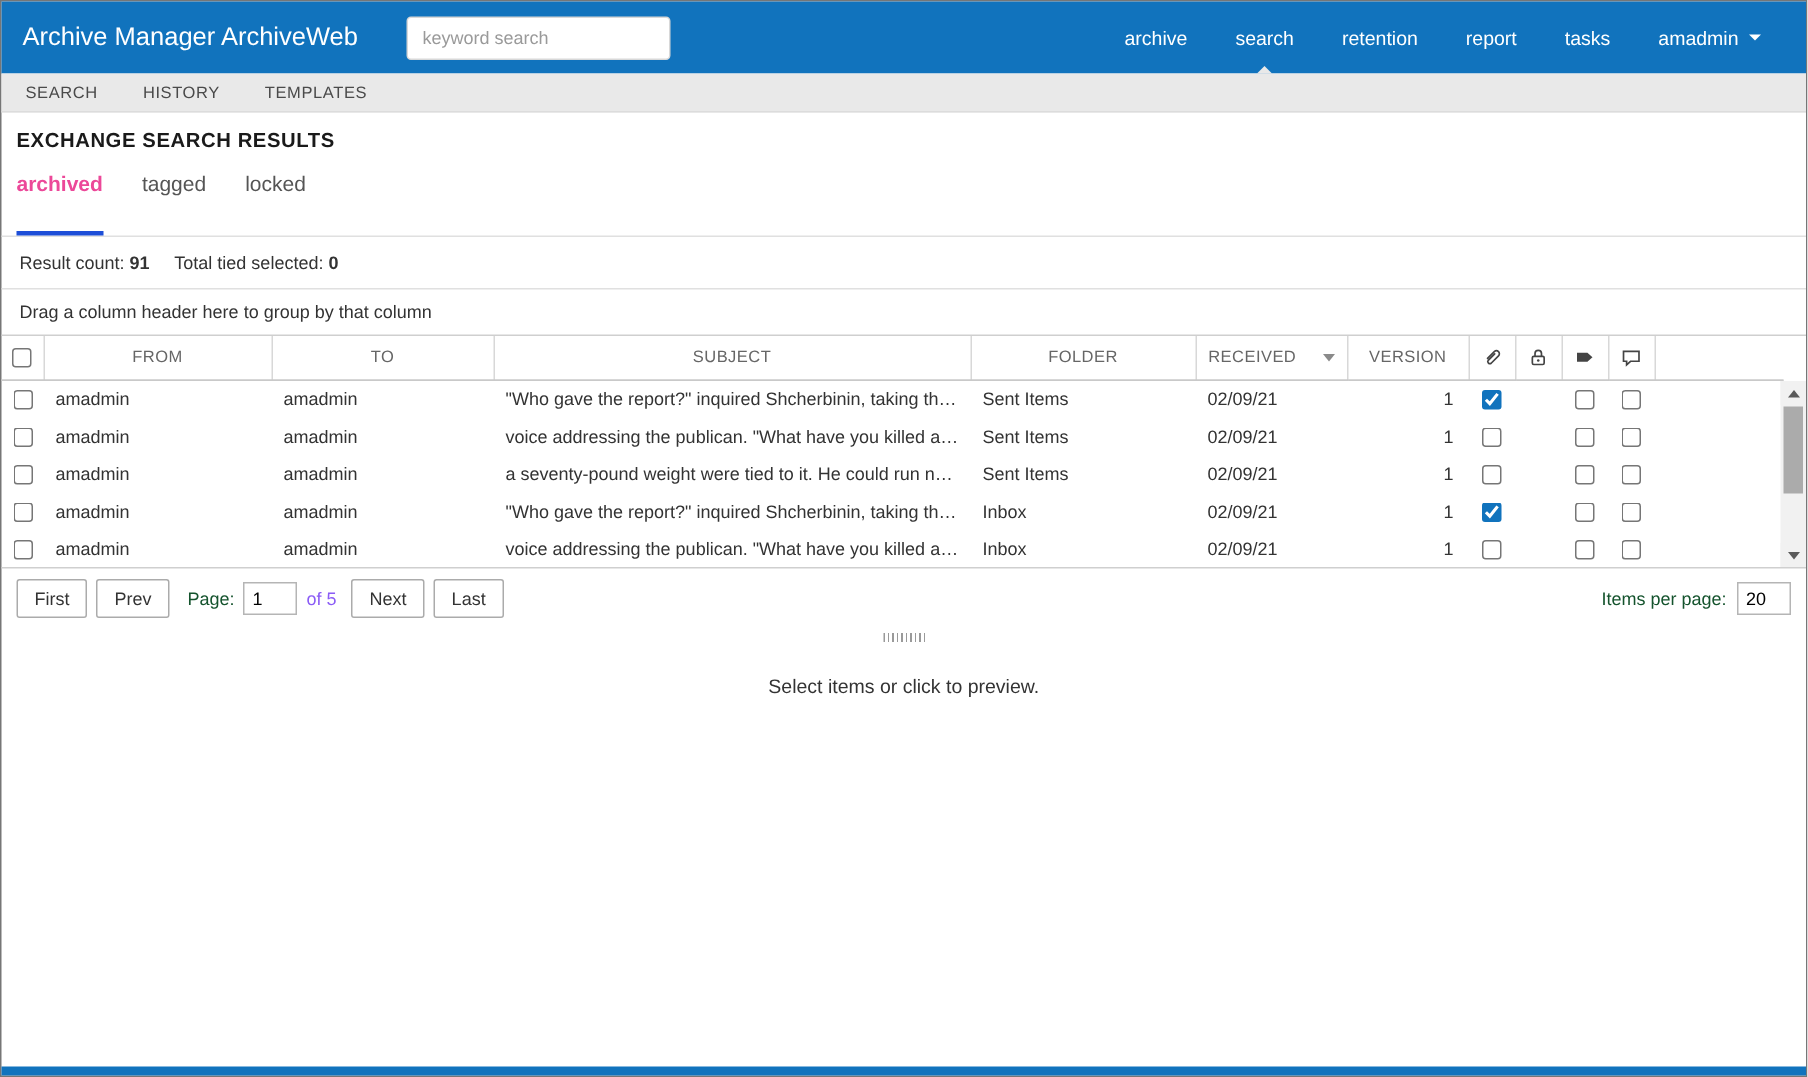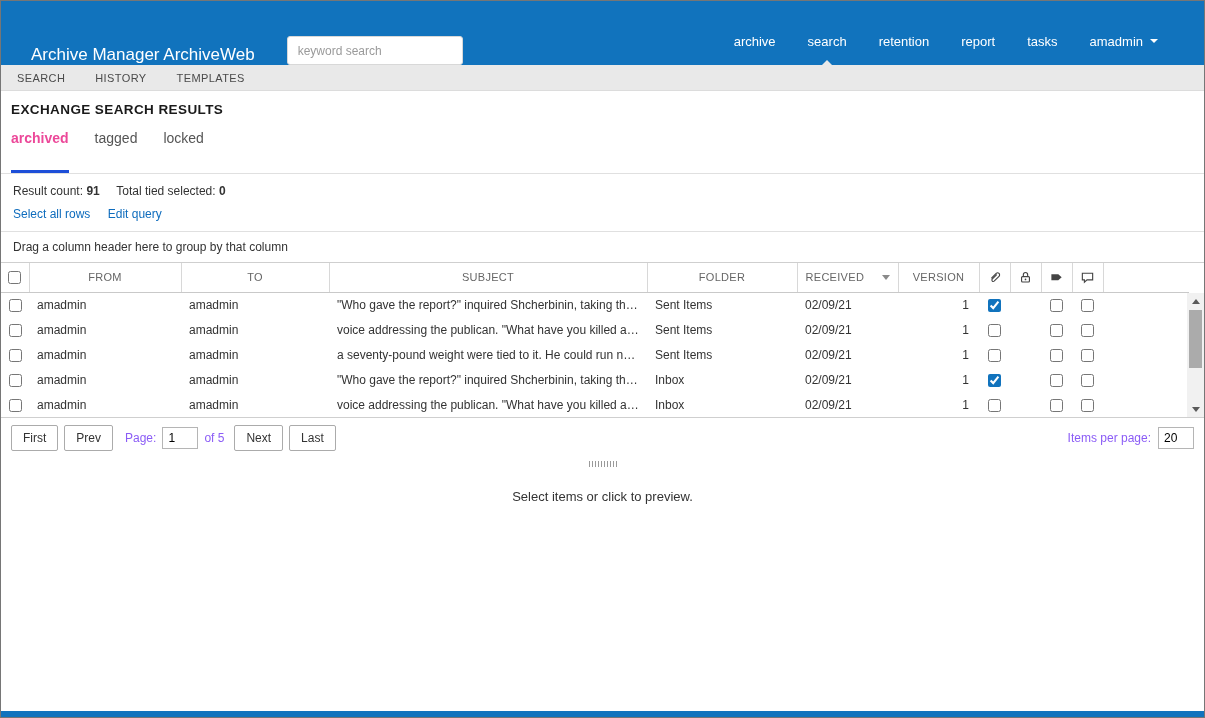--- a/index.html
+++ b/index.html
@@ -11,24 +11,24 @@
   }
   .app {
     width: 1205px; height: 718px;
     border: 1px solid #767676;
     display: flex; flex-direction: column;
     background: #fff;
   }
 
   
   .topbar {
-    height: 64px; flex: none;
+    height: 48px; flex: none;
     background: #1173bd;
-    display: flex; align-items: flex-end;
-    padding: 0 30px;
+    display: flex; align-items: center;
+    padding: 0 14px;
   }
   .app-title { color: #fff; font-size: 17px; font-weight: 400; white-space: nowrap; }
   .kw-search {
     margin-left: 32px;
     width: 176px; height: 29px;
     border: 1px solid #d8d8d8; border-radius: 3px;
     padding: 0 10px; font-size: 12px; color: #333;
     font-family: "Liberation Sans", sans-serif;
     outline: none;
   }
@@ -131,21 +131,21 @@
   
   .pager {
     flex: none; display: flex; align-items: center;
     padding: 7px 10px; gap: 6px; border-top: 1px solid #cfcfcf;
   }
   .pg-btn {
     border: 1px solid #ababab; background: #fff; color: #333;
     font-size: 12px; padding: 5px 11px; border-radius: 2px; cursor: pointer;
     font-family: "Liberation Sans", sans-serif;
   }
-  .pg-label { font-size: 12px; color: #8b5cf6; margin-left: 6px; }
+  .pg-label { font-size: 12px; color: #14532d; margin-left: 6px; }
   .pg-input {
     width: 36px; height: 22px; border: 1px solid #b5b5b5;
     font-size: 12px; padding: 0 5px; font-family: "Liberation Sans", sans-serif;
   }
   .pg-of { font-size: 12px; color: #8b5cf6; margin-right: 4px; }
   .pager-right { margin-left: auto; display: flex; align-items: center; gap: 7px; }
 
   
   .splitter { flex: none; height: 11px; display: flex; align-items: center; justify-content: center; cursor: row-resize; }
   .splitter-grip {
@@ -203,24 +203,20 @@
     </div>
   </div>
 
   <div class="results-box">
     <div class="result-line">
       <span>Result count:</span>
       <b>91</b>
       <span class="result-sep"></span>
       <span>Total tied selected:</span>
       <b>0</b>
-    </div>
-    <div class="links-line">
-      <a>Select all rows</a>
-      <a>Edit query</a>
     </div>
   </div>
 
   <div class="group-hint">Drag a column header here to group by that column</div>
 
   <div class="grid-area">
     <table class="grid">
       <colgroup>
         <col style="width:28px">
           <col style="width:152px">

